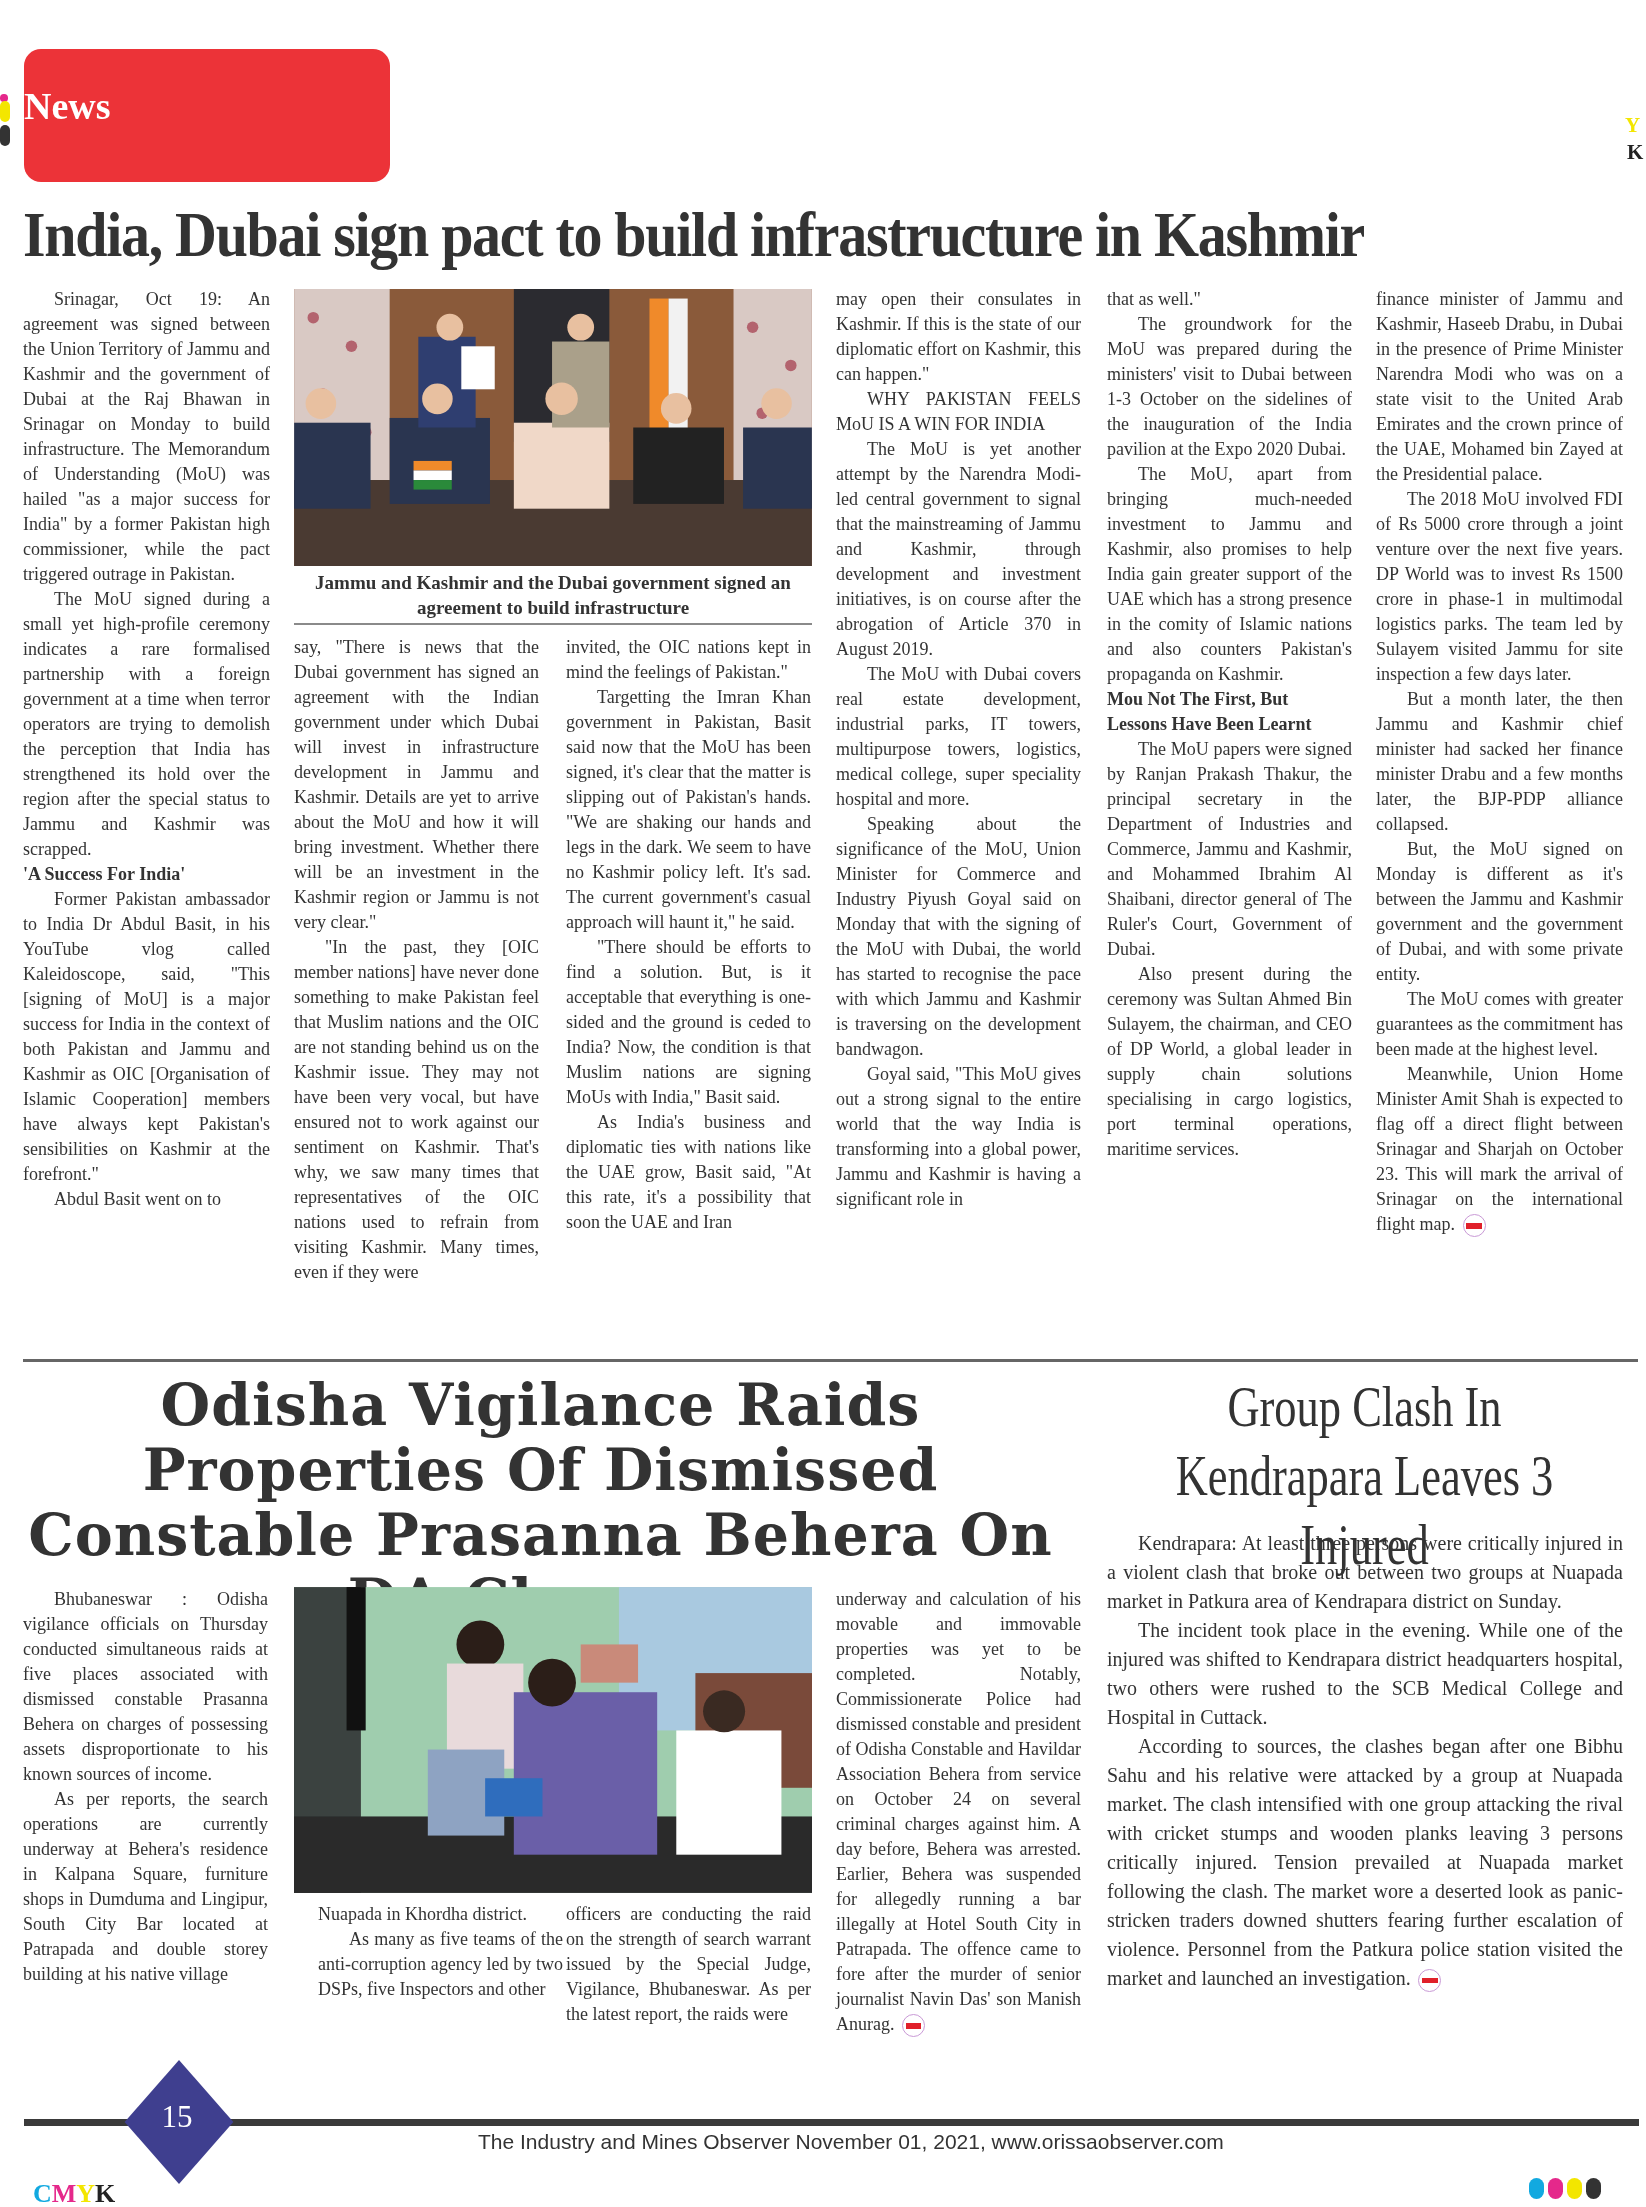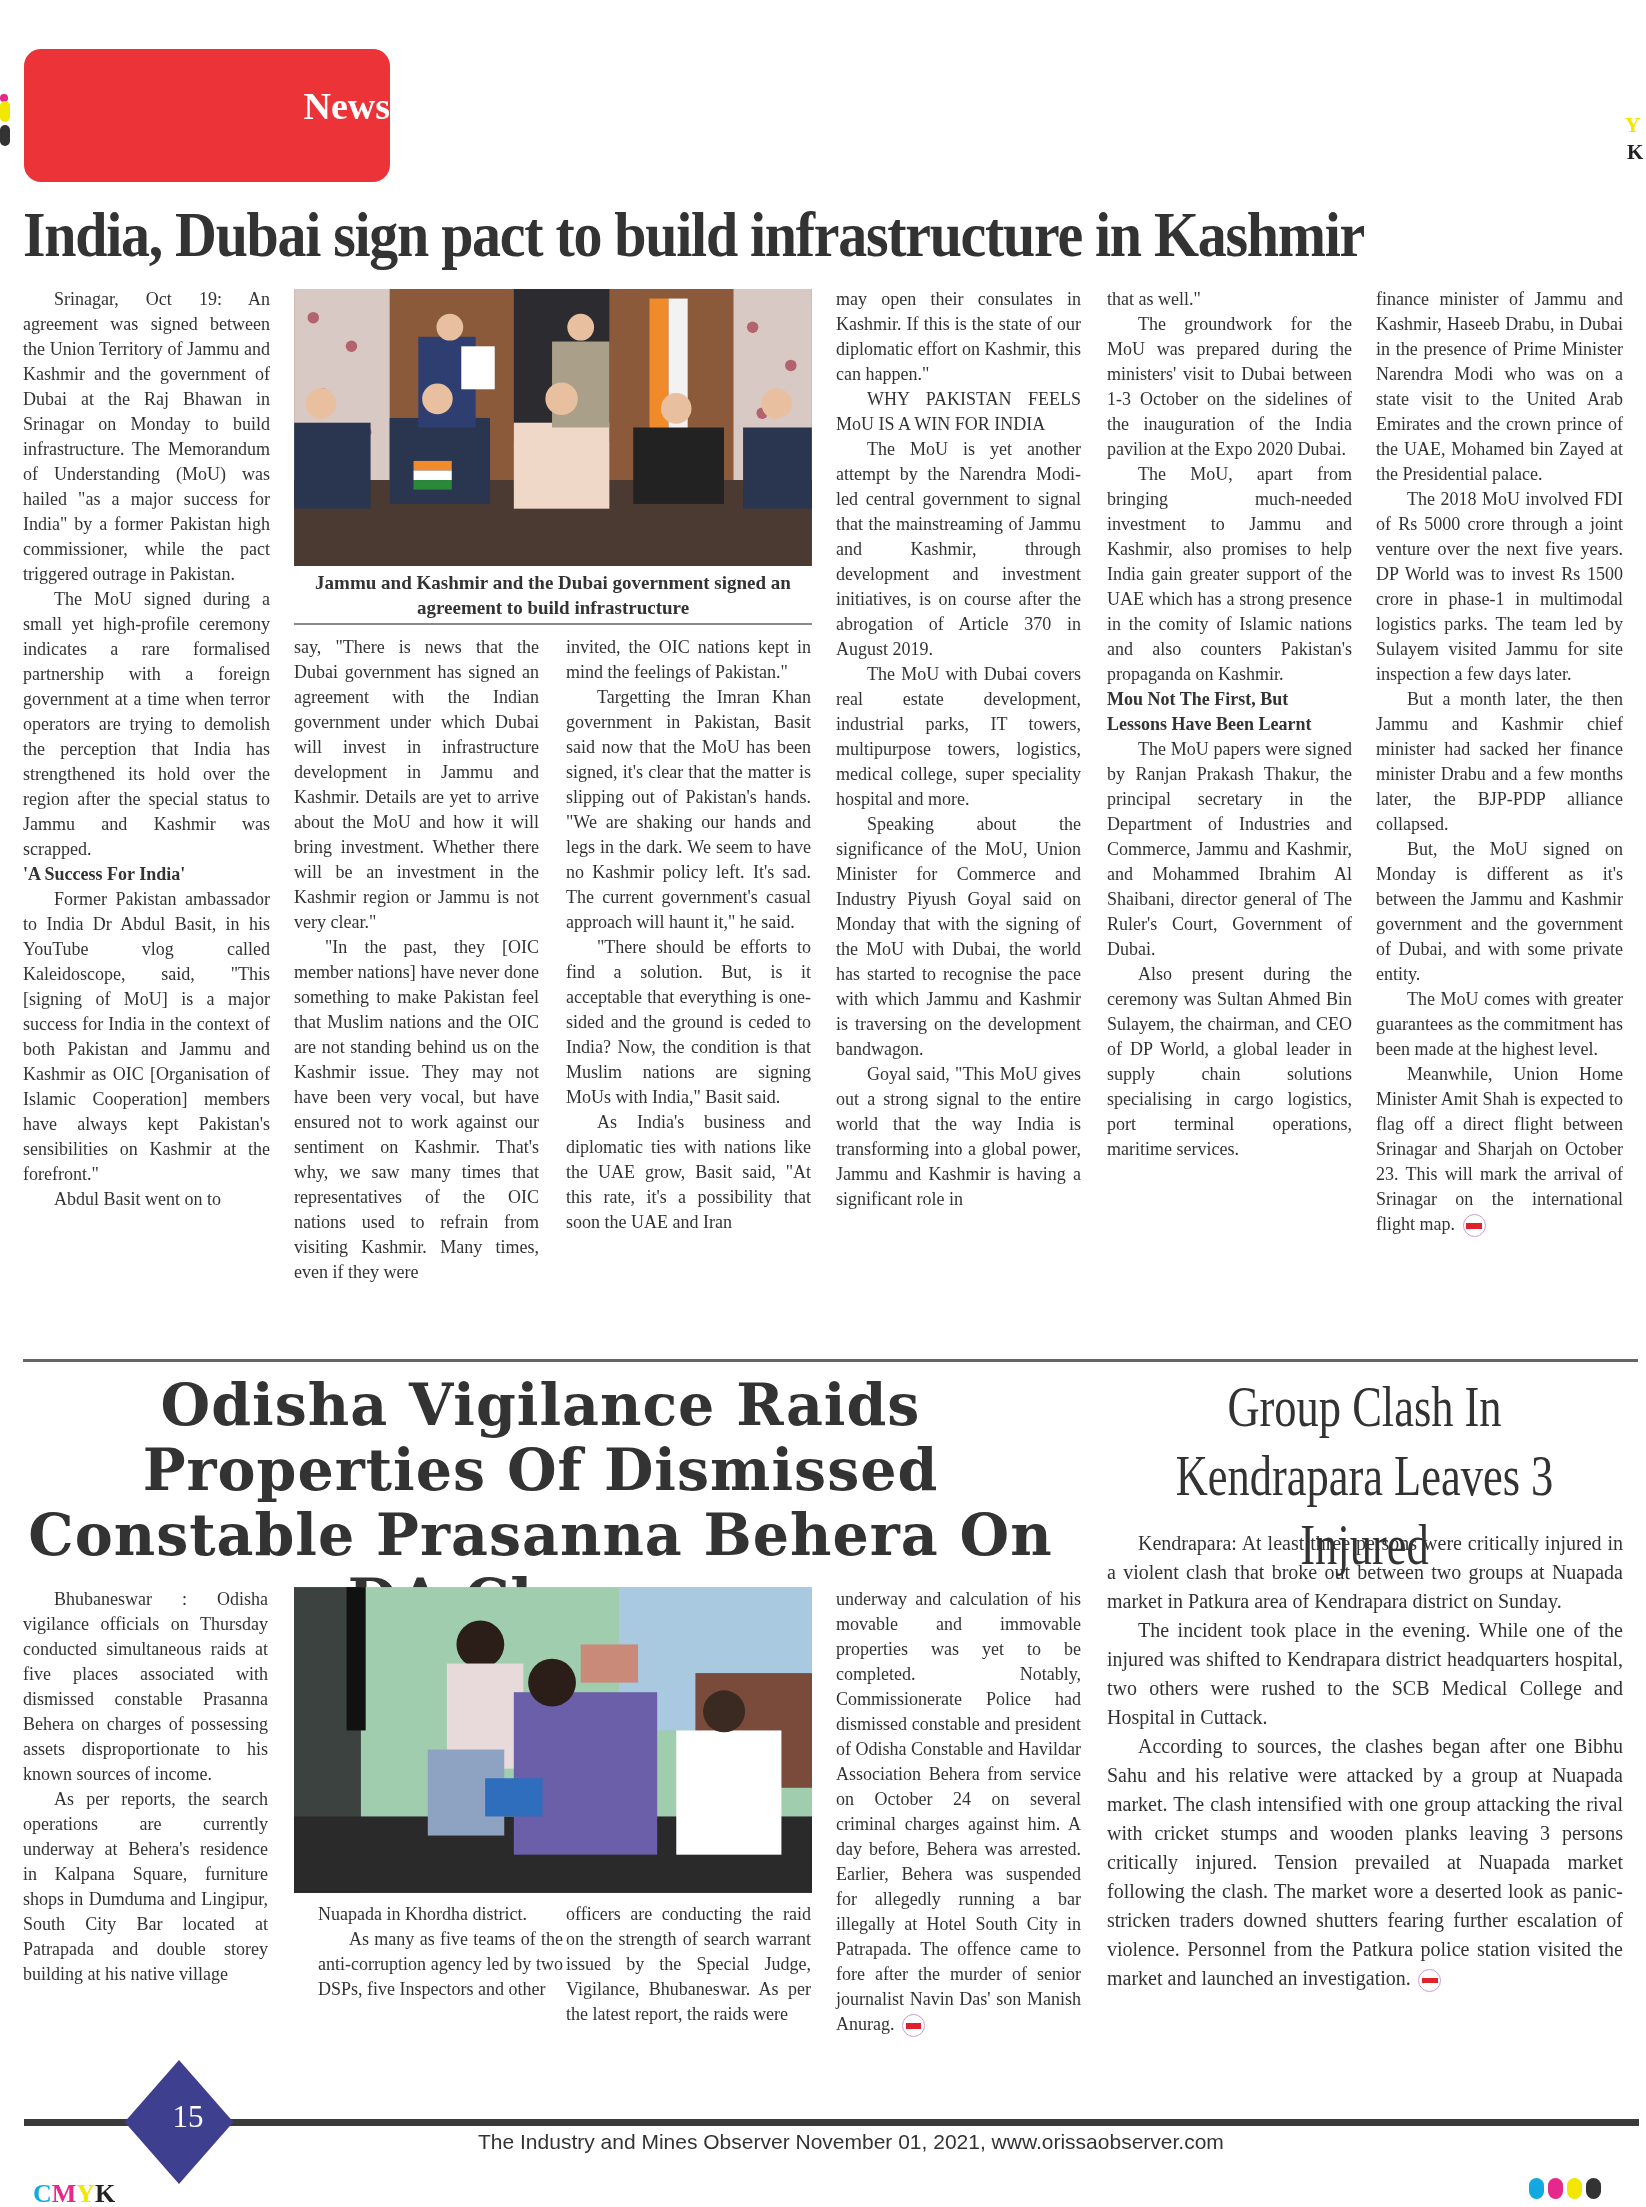--- a/index.html
+++ b/index.html
@@ -3,21 +3,21 @@
 <meta charset="utf-8">
 <style>
   html, body { margin:0; padding:0; background:#ffffff; }
   body { width:1647px; height:2207px; position:relative; overflow:hidden;
          font-family:"Liberation Serif", serif; color:#2b2b2b; }
   .abs { position:absolute; }
   
   .reg-dot { position:absolute; border-radius:50%; }
   .news-tab { left:24px; top:49px; width:366px; height:133px; background:#ec3338;
               border-radius:17px; }
-  .news-tab span { position:absolute; left:0; right:0; top:35px; text-align:right;
+  .news-tab span { position:absolute; left:0; right:0; top:35px; text-align:left;
                    color:#fff; font-weight:bold; font-size:38px; font-family:"Liberation Serif", serif; }
   .cmyk-y { left:1625px; top:113px; color:#f3e600; font-weight:bold; font-size:21px; }
   .cmyk-k { left:1627px; top:140px; color:#222; font-weight:bold; font-size:21px; }
   .headline1 { left:23px; top:199px; width:1606px; font-size:63px; font-weight:bold;
                letter-spacing:-1.4px; color:#333; font-family:"Liberation Serif", serif;
                transform:scaleX(0.92); transform-origin:left; white-space:nowrap; }
   .col { position:absolute; font-size:18px; line-height:25px; text-align:justify; color:#333; }
   .col p { margin:0; text-indent:31px; }
   .col p.noind { text-indent:0; }
   .col .sub { font-weight:bold; text-align:left; text-indent:0; }
@@ -27,21 +27,21 @@
   .headline2 { left:15px; top:1372px; width:1051px; text-align:center; font-family:"DejaVu Serif", serif;
                font-weight:bold; font-size:57px; line-height:65px; color:#333; letter-spacing:1px; }
   .headline3 { left:1099px; top:1372px; width:531px; text-align:center; font-family:"Liberation Serif", serif;
                font-size:57px; line-height:69px; color:#333; transform:scaleX(0.78); transform-origin:center; }
   .photo2 { left:294px; top:1587px; width:518px; height:306px; overflow:hidden; }
   .endmark { display:inline-block; width:21px; height:21px; border-radius:50%; border:1.9px solid #c99ad6;
              background:#fff; position:relative; vertical-align:middle; margin-left:7.6px; }
   .endmark::after { content:""; position:absolute; left:2.9px; right:2.9px; top:7.6px; height:5.7px; background:#e0202a; }
   .footer-line { left:24px; top:2119px; width:1615px; height:6.7px; background:#3a3a3a; }
   .page-diamond { left:115px; top:2060px; width:124px; height:124px; }
-  .page-num { left:126px; top:2099px; width:124px; text-align:center; color:#fff; font-size:31px; font-family:"Liberation Serif", serif; }
+  .page-num { left:115px; top:2099px; width:124px; text-align:center; color:#fff; font-size:31px; font-family:"Liberation Serif", serif; }
   .footer-text { left:478px; top:2130px; font-family:"Liberation Sans", sans-serif; font-size:21px; color:#333; }
   .cmyk-logo { left:33px; top:2179px; font-family:"Liberation Serif", serif; font-size:26px; font-weight:bold; }
 </style>
 </head>
 <body>
 
 <div class="reg-dot" style="left:0;top:94px;width:7.6px;height:7.6px;background:#e5288b;"></div>
 <div class="reg-dot" style="left:0;top:101px;width:9.6px;height:21px;background:#f3e600;border-radius:5.7px;"></div>
 <div class="reg-dot" style="left:0;top:125px;width:9.6px;height:21px;background:#333;border-radius:5.7px;"></div>
 <div class="abs cmyk-y">Y</div>

